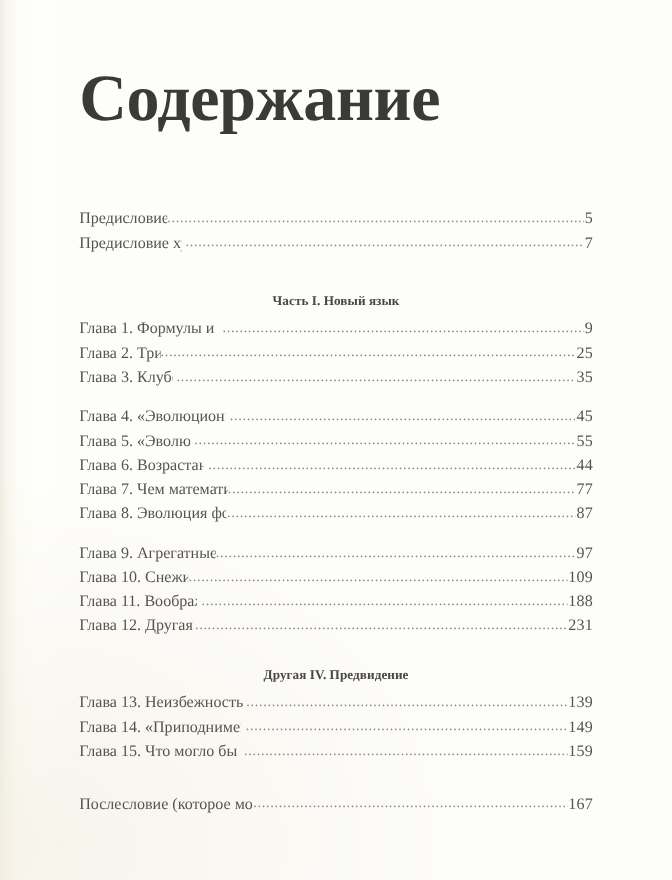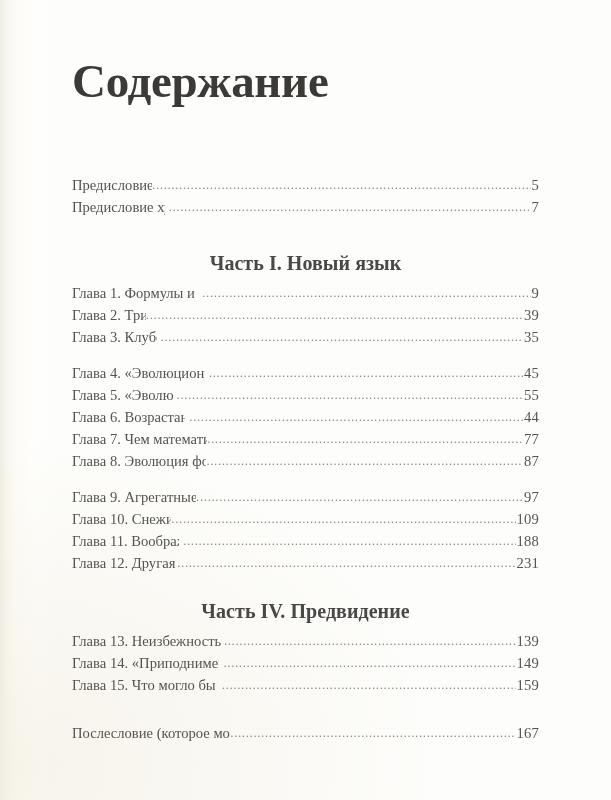--- a/index.html
+++ b/index.html
@@ -44,34 +44,34 @@
 
   .content {
     position: relative;
     z-index: 2;
     padding: 0 72px 0 72px;
   }
 
   .toc-title {
     margin: 0;
     padding-top: 56px;
-    font-size: 47px;
+    font-size: 60px;
     font-weight: bold;
     letter-spacing: -0.3px;
     color: #3b3a37;
     line-height: 1.1;
   }
 
   .entries {
     margin-top: 66px;
   }
 
   .part-heading {
     text-align: center;
-    font-size: 20px;
+    font-size: 12px;
     font-weight: bold;
     color: #4a4846;
     margin: 0;
     padding: 12px 0 7px 0;
     letter-spacing: 0.05px;
   }
 
   .front-group {
     margin-bottom: 8px;
   }
@@ -154,21 +154,21 @@
           <div class="group-gap"></div>
           <div class="part-heading">Часть I. Новый язык</div>
           <div class="entry loose">
             <span class="label">Глава 1. Формулы и законы природы</span>
             <span class="leader"></span>
             <span class="page-num">9</span>
           </div>
           <div class="entry tight">
             <span class="label">Глава 2. Три доски</span>
             <span class="leader"></span>
-            <span class="page-num">39</span>
+            <span class="page-num">25</span>
           </div>
           <div class="entry loose">
             <span class="label">Глава 3. Клубок ниток</span>
             <span class="leader"></span>
             <span class="page-num">35</span>
           </div>
           <div class="group-gap"></div>
           <div class="entry loose">
             <span class="label">Глава 4. «Эволюционное древо формул»</span>
             <span class="leader"></span>
@@ -209,21 +209,21 @@
             <span class="label">Глава 11. Воображаемые миры</span>
             <span class="leader"></span>
             <span class="page-num">188</span>
           </div>
           <div class="entry tight">
             <span class="label">Глава 12. Другая математика?</span>
             <span class="leader"></span>
             <span class="page-num">231</span>
           </div>
           <div class="group-gap"></div>
-          <div class="part-heading">Часть IV. Предвидение</div>
+          <div class="part-heading">Другая IV. Предвидение</div>
           <div class="entry tight">
             <span class="label">Глава 13. Неизбежность математических выводов</span>
             <span class="leader"></span>
             <span class="page-num">139</span>
           </div>
           <div class="entry loose">
             <span class="label">Глава 14. «Приподнимем занавес за краешек…»</span>
             <span class="leader"></span>
             <span class="page-num">149</span>
           </div>

